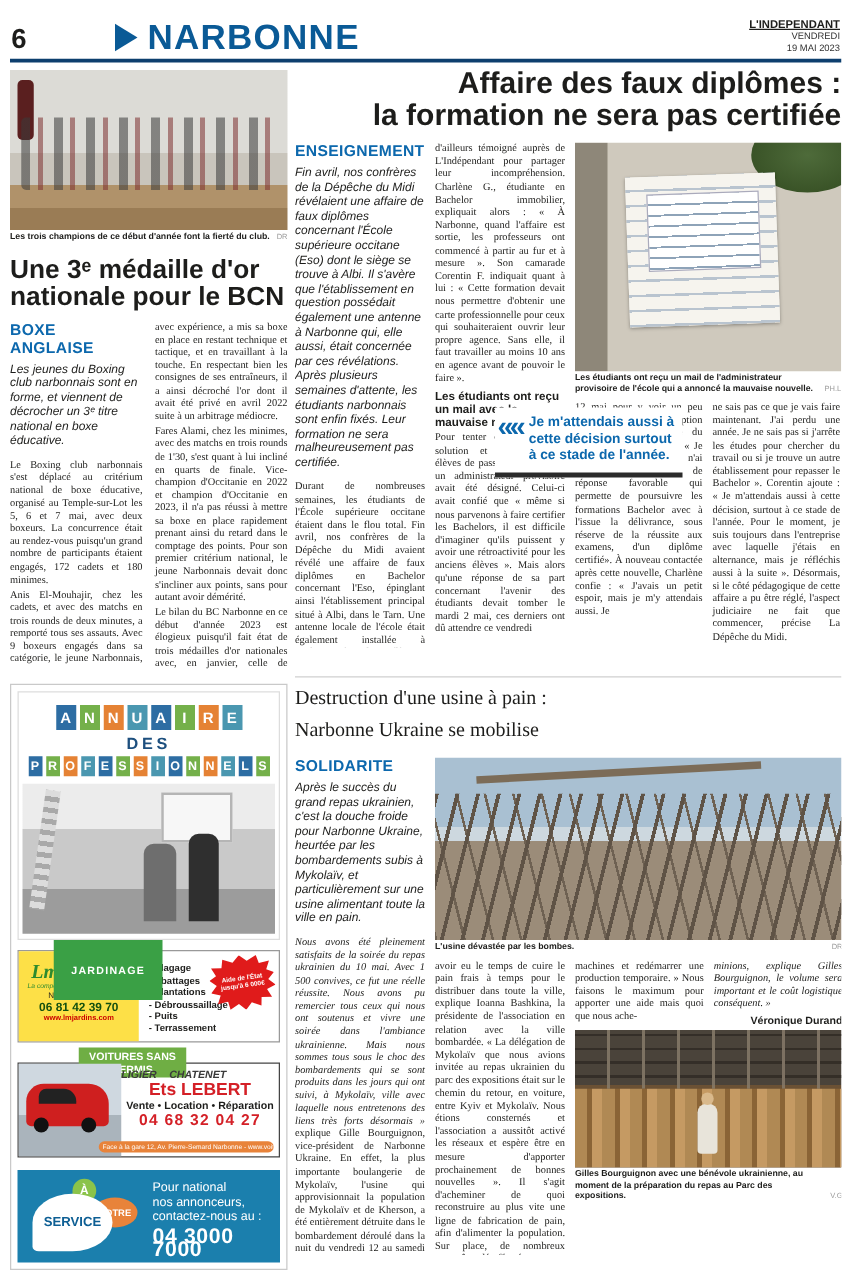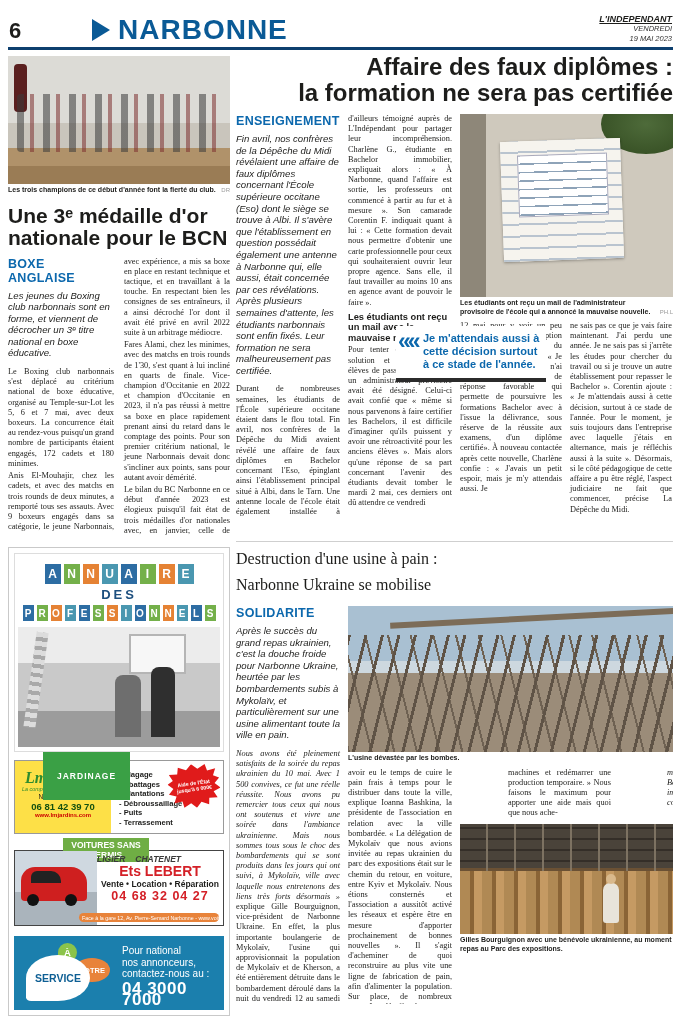--- a/index.html
+++ b/index.html
@@ -4,21 +4,21 @@
 <style>
   html,body{margin:0;padding:0;background:#e9e9e9;}
   .page{position:relative;width:681px;height:1024px;background:#fff;overflow:hidden;
         font-family:"Liberation Sans",sans-serif;color:#1d1d1b;}
   
   .page-number{position:absolute;left:9px;top:18px;font-size:22px;font-weight:bold;}
   .section-head{position:absolute;left:92px;top:14px;display:flex;align-items:center;gap:8px;}
   .tri{width:0;height:0;border-top:11px solid transparent;border-bottom:11px solid transparent;
        border-left:18px solid #0a5a96;}
   .section-name{color:#0a5a96;font-size:28px;font-weight:bold;letter-spacing:1px;}
-  .masthead{position:absolute;right:9px;top:14px;text-align:right;line-height:10px;font-style:italic;}
+  .masthead{position:absolute;right:9px;top:14px;text-align:right;line-height:10px;}
   .masthead .paper{font-size:9px;font-weight:bold;text-decoration:underline;}
   .masthead .small{font-size:7.5px;color:#333;}
   .header-rule{position:absolute;left:8px;right:8px;top:47px;height:3px;background:#0d3f6e;}
   .a-divider{position:absolute;left:236px;right:8px;top:541px;height:1px;background:#cfcfcf;}
   
   .kicker{color:#0c68ad;font-weight:bold;font-size:12.5px;letter-spacing:.3px;margin:0 0 5px;}
   .lead{font-style:italic;font-size:9.6px;line-height:11.6px;color:#1d1d1b;margin:0 0 8px;}
   .body-text{font-family:"Liberation Serif","DejaVu Serif",serif;font-size:8.3px;line-height:10.2px;
              text-align:justify;color:#1d1d1b;}
   .body-text p{margin:0 0 2px;}
@@ -72,21 +72,21 @@
   .a2-photo1{height:146px;position:relative;overflow:hidden;
     background:linear-gradient(#a9c0d2 0 38%,#cdd8df 38% 46%,#9b8c79 46% 100%);}
   .a2-wreck{position:absolute;left:0;right:0;top:20%;height:80%;
     background:repeating-linear-gradient(104deg,#5f5346 0 3px,transparent 3px 16px),
                repeating-linear-gradient(76deg,#6e6152 0 2px,transparent 2px 22px);}
   .a2-beam{position:absolute;left:10%;top:6%;width:70%;height:6px;background:#7c6c58;transform:rotate(-3deg);}
   .a2-textrow{display:flex;gap:8px;margin-top:3px;}
   .a2-col2{width:104px;flex:0 0 104px;}
   .a2-sub{flex:1;}
   .a2-subcols{display:flex;gap:8px;}
-  .a2-c34{width:103px;flex:0 0 103px;margin-left:48px;}
+  .a2-c34{width:103px;flex:0 0 103px;}
   .a2-photo2{height:110px;position:relative;overflow:hidden;margin-top:3px;
     background:linear-gradient(#4a433a 0 40%,#6b5134 40% 100%);}
   .a2-truss{position:absolute;left:0;right:0;top:0;height:42%;
     background:repeating-linear-gradient(90deg,transparent 0 26px,#8a7e6d 26px 28px),
                repeating-linear-gradient(0deg,transparent 0 9px,#2f2a24 9px 11px);opacity:.8;}
   .a2-chairs{position:absolute;left:0;right:0;bottom:0;height:58%;
     background:repeating-linear-gradient(90deg,#b08954 0 10px,#8a6436 10px 14px,#c59a63 14px 22px);}
   .a2-person{position:absolute;left:46%;bottom:10%;width:16px;height:40px;background:#e8e4da;
     border-radius:7px 7px 3px 3px;}
   .a2-person:before{content:"";position:absolute;top:-9px;left:3px;width:10px;height:10px;

